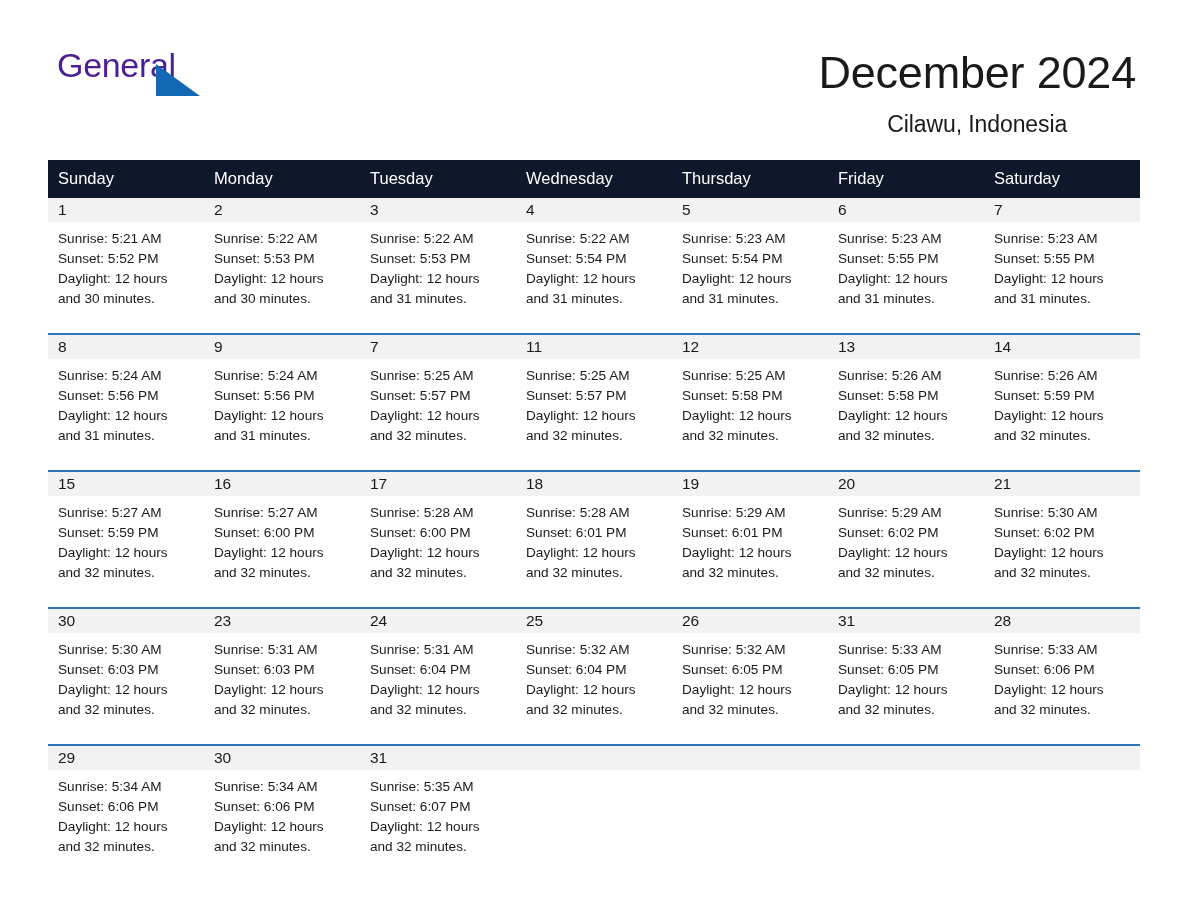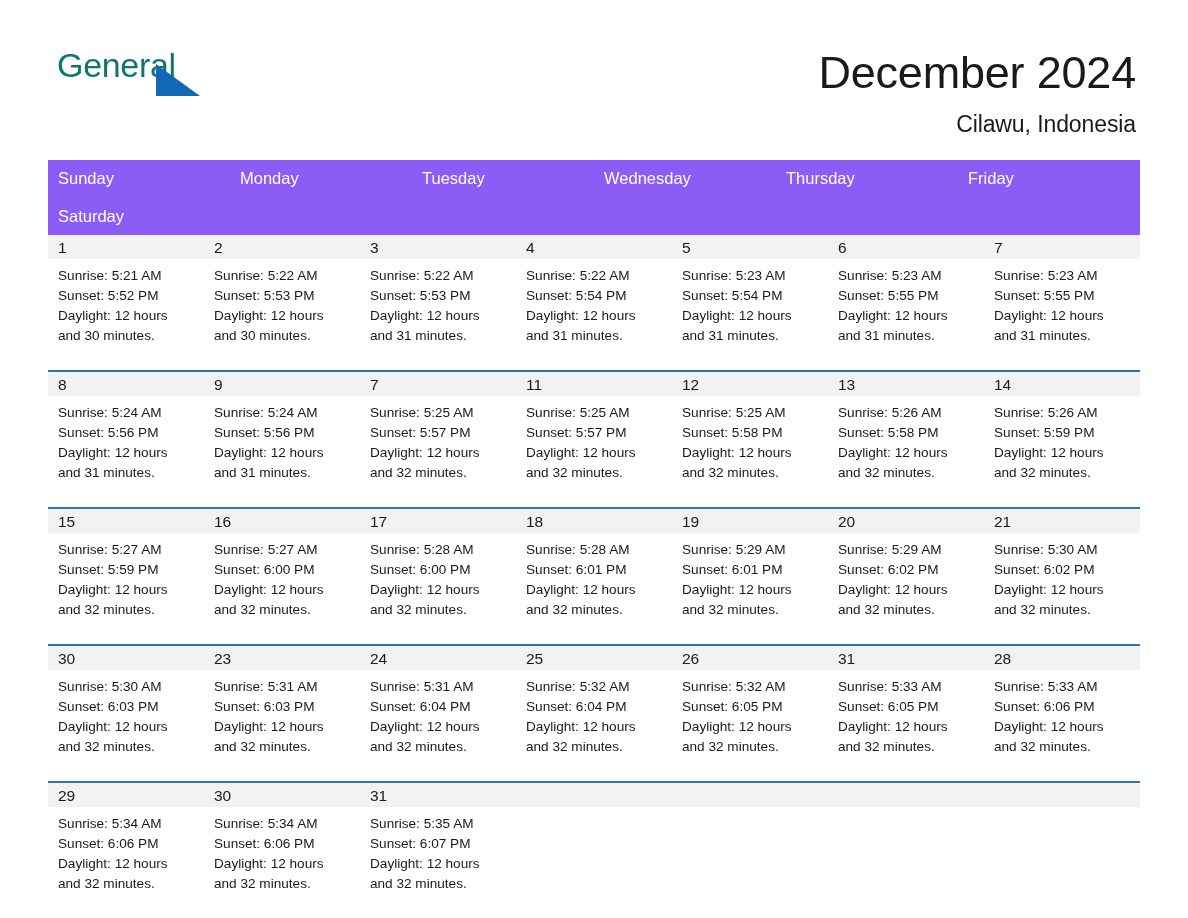--- a/index.html
+++ b/index.html
@@ -23,21 +23,21 @@
     justify-content: space-between;
     padding: 48px 52px 0 57px;
   }
   .logo {
     position: relative;
     width: 180px;
     height: 70px;
   }
   .logo-general {
     font-size: 34px;
-    color: #0f766e;
+    color: #4c1d95;
     letter-spacing: -0.3px;
     line-height: 1;
     display: block;
     font-family: "Liberation Sans", sans-serif;
   }
   .logo-triangle {
     position: absolute;
     left: 99px;
     top: 16px;
     width: 0;
@@ -47,21 +47,21 @@
   }
   .logo-blue {
     font-size: 34px;
     color: #1268b3;
     line-height: 1;
     display: block;
     margin-left: 43px;
     margin-top: 3px;
     letter-spacing: -0.3px;
   }
-  .title-block { text-align: right; padding-top: 2px; }
+  .title-block { text-align: center; padding-top: 2px; }
   .month-title {
     font-size: 45px;
     font-weight: normal;
     color: #1a1a1a;
     line-height: 1.04;
     letter-spacing: -0.2px;
   }
   .location {
     font-size: 23px;
     color: #1a1a1a;
@@ -69,22 +69,22 @@
     letter-spacing: -0.1px;
   }
 
   
   .calendar {
     margin: 22px 48px 0 48px;
     width: 1092px;
   }
   .weekdays {
     display: grid;
-    grid-template-columns: repeat(6, 1fr);
-    background: #8b5cf6;
+    grid-template-columns: repeat(7, 1fr);
+    background: #0f172a;
   }
   .weekday {
     color: #ffffff;
     font-size: 16.5px;
     padding: 9px 0 9px 10px;
     line-height: 1.2;
   }
   .week {
     display: grid;
     grid-template-columns: repeat(7, 1fr);

